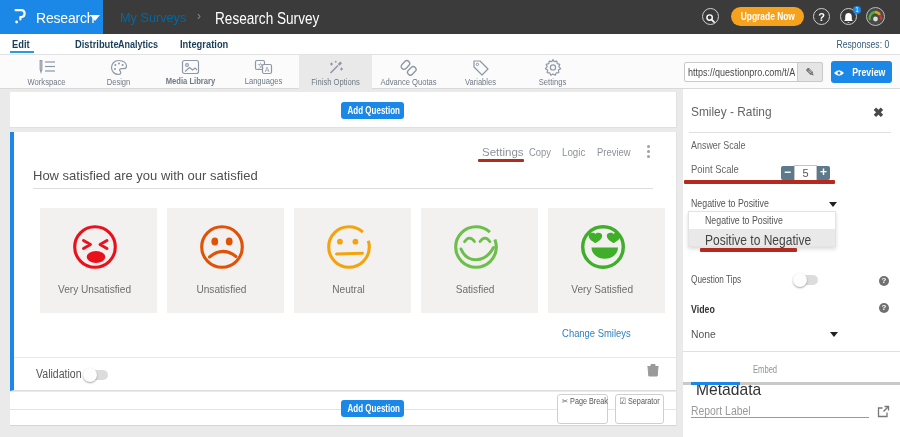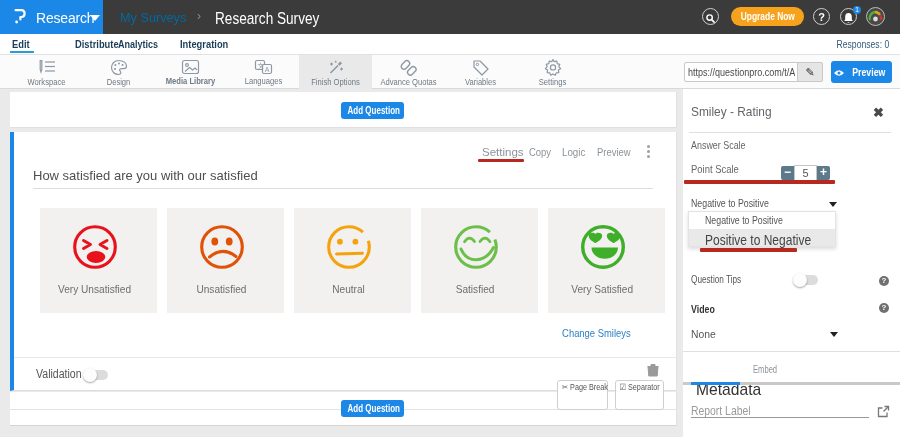--- a/index.html
+++ b/index.html
@@ -62,21 +62,21 @@
 #changesm{left:536px;top:327px;width:95px;text-align:right;color:#2e81c4;font-size:11.5px;}
 #valsep{left:14px;top:357px;width:663px;height:1px;background:#e8e8e8;}
 #valtext{left:36px;top:367px;color:#555;font-size:12px;text-decoration:underline;}
 .toggle{width:21px;height:9.5px;background:#dcdcdc;border-radius:5px;}
 .knob{position:absolute;left:-4px;top:-2.5px;width:14px;height:14px;background:#fdfdfd;border-radius:50%;box-shadow:0 1px 2px rgba(0,0,0,0.35);}
 #valtoggle{left:87px;top:370px;}
 #trash{left:647px;top:363px;}
 #botbar{left:10px;top:392px;width:667px;height:34px;background:#fff;border-bottom:1px solid #d5d5d5;border-right:1px solid #e2e2e2;}
 #botline{left:10px;top:409px;width:667px;height:1px;background:#e3e3e3;}
 #addq-bot-btn{left:315px;top:400px;width:63px;height:17px;line-height:17px;}
-.minibtn{top:380px;height:30px;background:#fff;border:1px solid #cfcfcf;border-radius:3px;color:#555;font-size:8.5px;line-height:12px;text-align:center;}
+.minibtn{top:394px;height:30px;background:#fff;border:1px solid #cfcfcf;border-radius:3px;color:#555;font-size:8.5px;line-height:12px;text-align:center;}
 
 #rpanel{left:683px;top:89px;width:217px;height:348px;background:#fff;}
 #rtitle{left:691px;top:104px;color:#63636a;font-size:13.5px;}
 #rclose{left:873px;top:105px;color:#4a4a4a;font-size:13px;font-weight:bold;}
 #rdiv1{left:689px;top:132px;width:202px;height:1px;background:#e0e0e0;}
 #answerscale{left:691px;top:139px;color:#666;font-size:10.5px;}
 #pointscale{left:691px;top:163px;color:#666;font-size:10.5px;}
 .stepbtn{top:166px;width:13px;height:14px;background:#5d7a8c;color:#fff;text-align:center;line-height:13px;font-size:12px;font-weight:bold;}
 #stepminus{left:781px;border-radius:2px 0 0 2px;}
 #stepbox{left:794px;top:165px;width:23px;height:16px;background:#fff;border:1px solid #c5c5c5;color:#555;font-size:11px;text-align:center;line-height:15px;}

